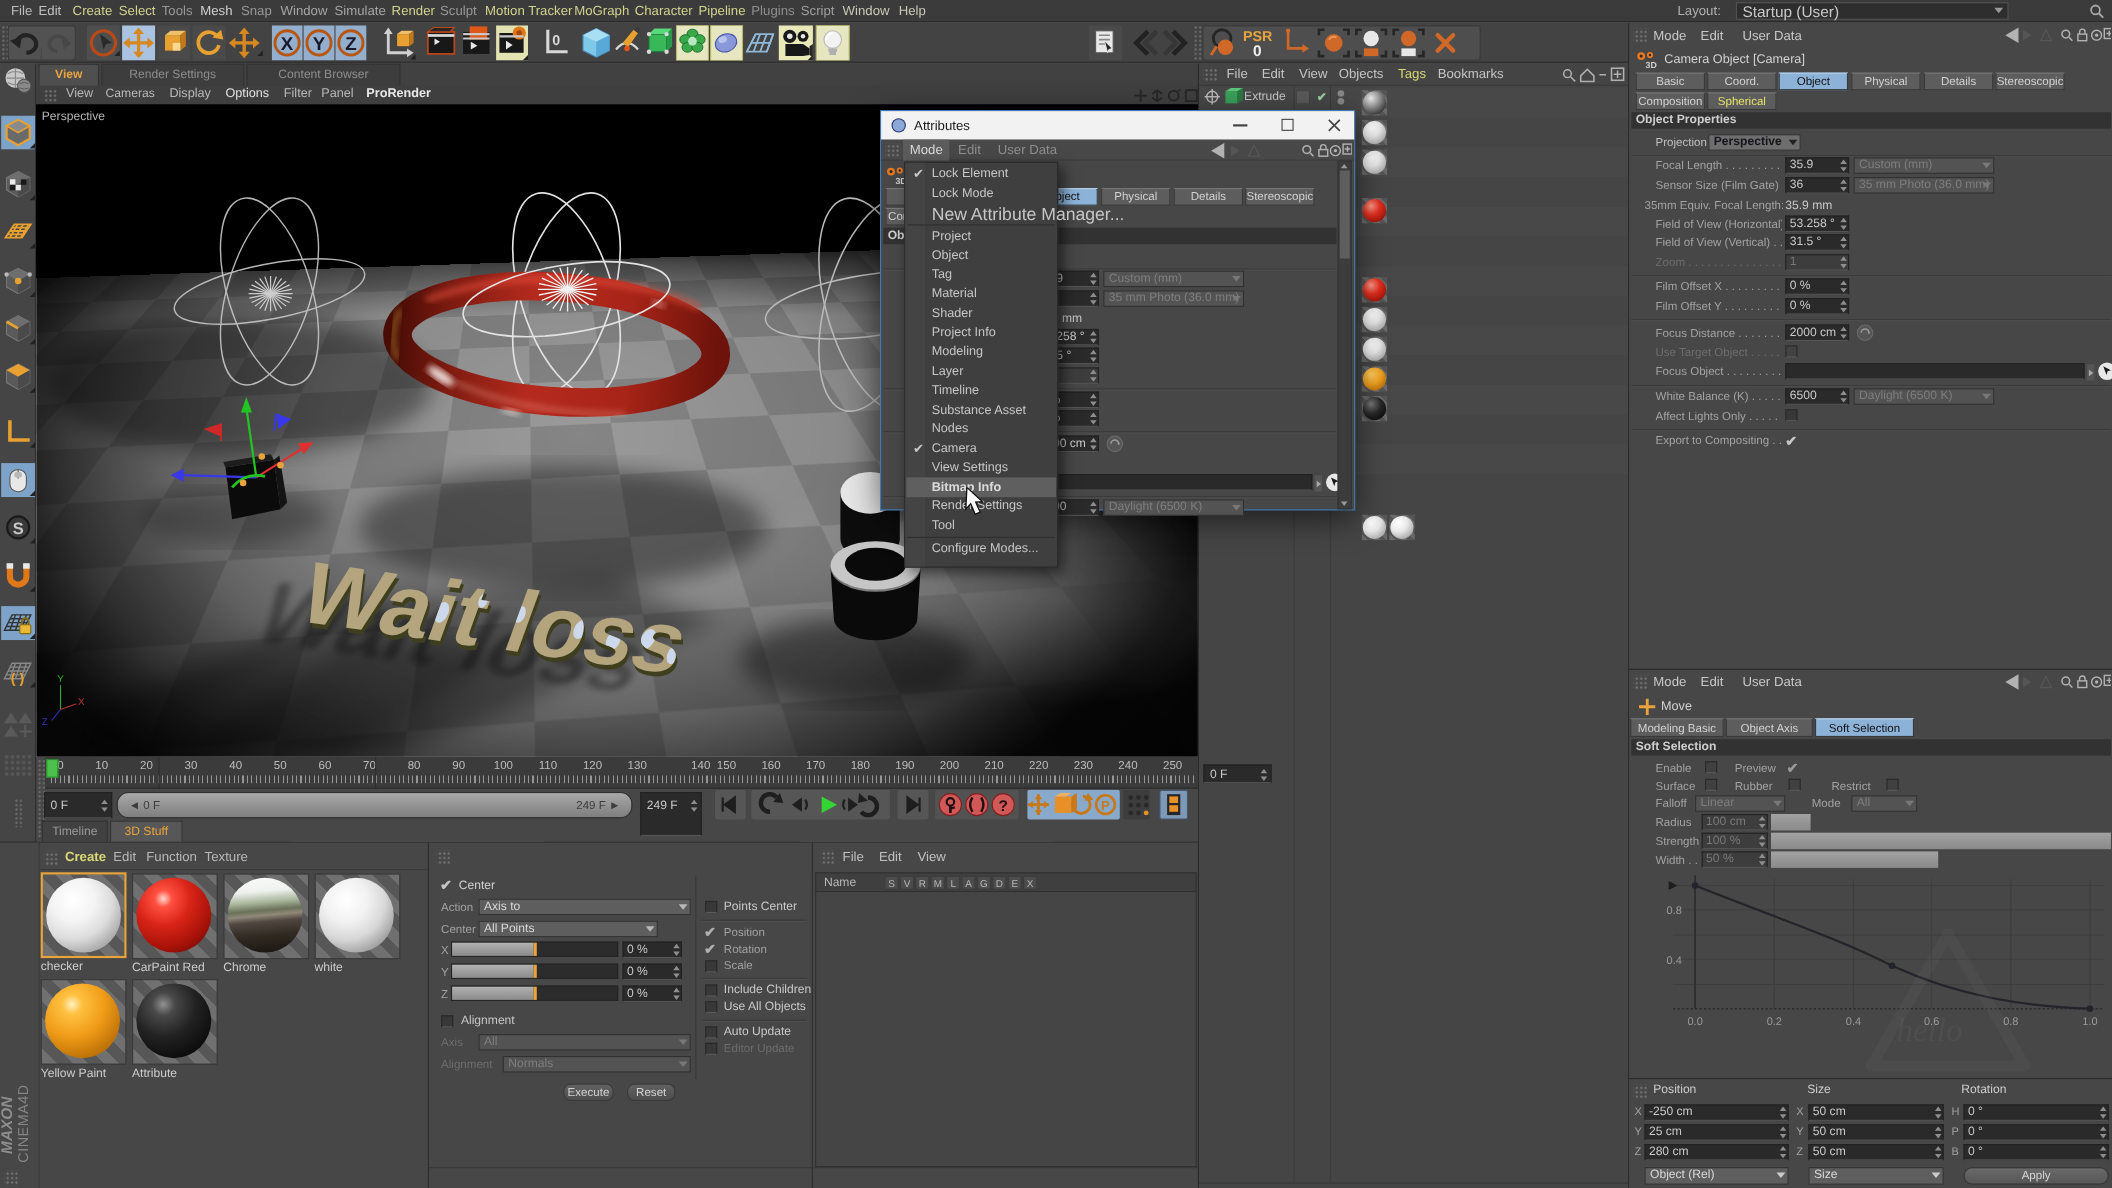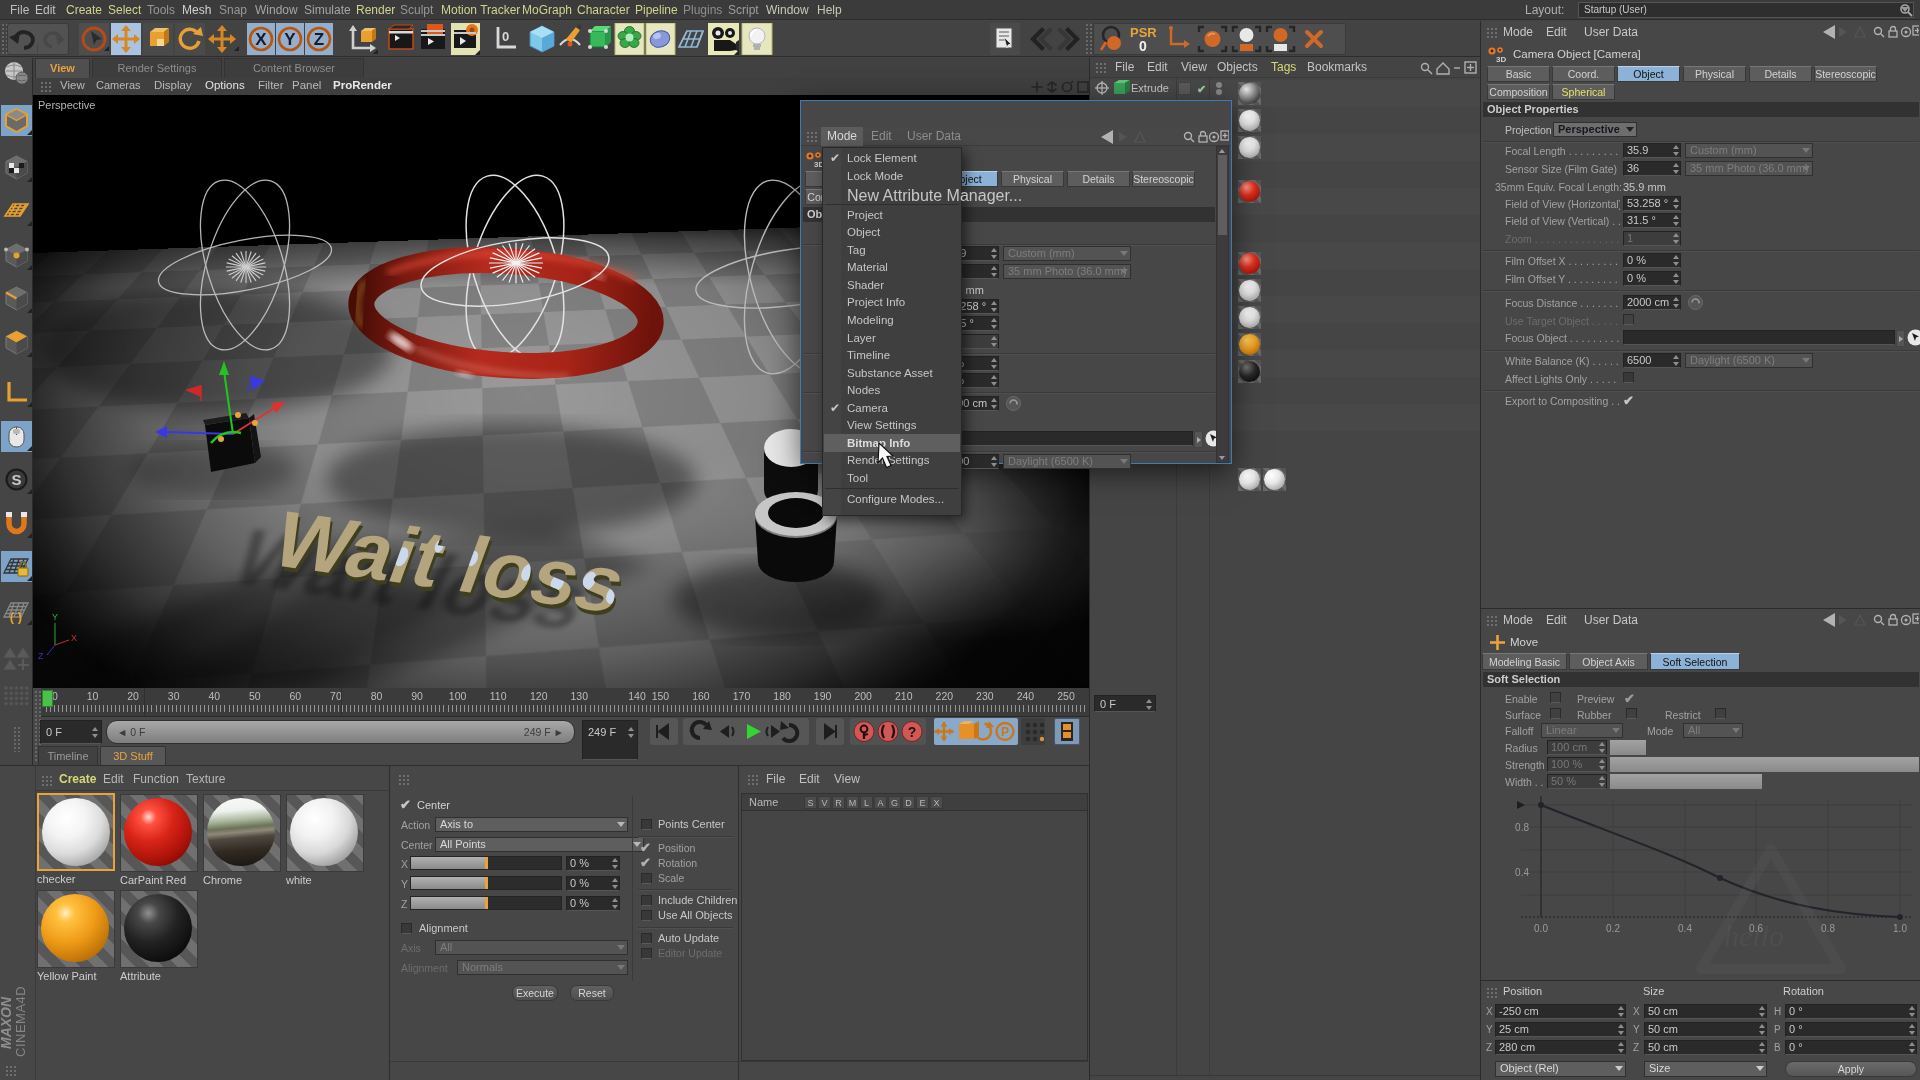--- a/index.html
+++ b/index.html
@@ -45,21 +45,21 @@
 <span class="mitem" style="left:400px;top:3px;color:#979797">Sculpt</span>
 <span class="mitem" style="left:441px;top:3px;color:#d2d28e">Motion Tracker</span>
 <span class="mitem" style="left:522px;top:3px;color:#d2d28e">MoGraph</span>
 <span class="mitem" style="left:577px;top:3px;color:#d2d28e">Character</span>
 <span class="mitem" style="left:635px;top:3px;color:#d2d28e">Pipeline</span>
 <span class="mitem" style="left:683px;top:3px;color:#8e8e8e">Plugins</span>
 <span class="mitem" style="left:728px;top:3px;color:#9e9e9e">Script</span>
 <span class="mitem" style="left:766px;top:3px;color:#c8c8b4">Window</span>
 <span class="mitem" style="left:817px;top:3px;color:#c8c8b4">Help</span>
 <span class="mitem" style="left:1525px;top:3px;color:#b0b0b0">Layout:</span>
-<div class="abs" style="left:1578px;top:2px;width:336px;height:16px;background:#2e2e2e;border:1px solid #555;color:#c8c8c8;font-size:10px;line-height:14px;padding-left:5px">Startup (User)<span style="position:absolute;right:4px;top:4px;width:0;height:0;border-left:4px solid transparent;border-right:4px solid transparent;border-top:5px solid #999"></span></div>
+<div class="abs" style="left:1578px;top:2px;width:248px;height:16px;background:#2e2e2e;border:1px solid #555;color:#c8c8c8;font-size:14px;line-height:14px;padding-left:5px">Startup (User)<span style="position:absolute;right:4px;top:4px;width:0;height:0;border-left:4px solid transparent;border-right:4px solid transparent;border-top:5px solid #999"></span></div>
 <svg class="abs" style="left:1898px;top:2px" width="16" height="16" viewBox="0 0 16 16">
       <circle cx="7" cy="7" r="4" fill="none" stroke="#a8a8a8" stroke-width="1.6"></circle>
       <line x1="10" y1="10" x2="14" y2="14" stroke="#a8a8a8" stroke-width="1.8"></line>
     </svg>
 </div>
 
 <div id="toolbar" class="abs" style="left:0;top:21px;width:1920px;height:36px;background:#434343;border-bottom:1px solid #2c2c2c">
 <div class="vgrip" style="left:1px;top:2px;height:32px"></div>
 <div class="abs" style="left:7px;top:2px;width:62px;height:32px;background:#525252;border:1px solid #3a3a3a;border-radius:3px"></div>
 <svg class="abs" style="left:9px;top:5px" width="28" height="26" viewBox="0 0 28 26">
@@ -739,21 +739,21 @@
 <span style="position:absolute;left:6px;top:13px;font-size:13px;color:#868686;letter-spacing:0.5px">CINEMA4D</span>
 </div>
 </div>
 <div id="centerpanel" class="abs" style="left:389px;top:765px;width:349px;height:315px;background:#474747;border-top:1px solid #2e2e2e;border-left:1px solid #2e2e2e">
 <div class="grip" style="left:7px;top:7px"></div>
 <span class="ck" style="left:10px;top:34px">✔</span>
     <span class="txt" style="left:27px;top:33px;color:#d2d2d2">Center</span>
 <span class="lbl" style="left:11px;top:53px">Action</span>
 <div class="dd" style="left:45px;top:51px;width:193px;height:15px">Axis to<span class="ar"></span></div>
 <span class="lbl" style="left:11px;top:73px">Center</span>
-<div class="dd" style="left:45px;top:71px;width:209px;height:15px">All Points<span class="ar"></span></div>
+<div class="dd" style="left:45px;top:71px;width:163px;height:15px">All Points<span class="ar"></span></div>
 <span class="lbl" style="left:11px;top:92px">X</span>
 <div class="abs" style="left:20px;top:90px;width:152px;height:14px;background:#2c2c2c;border:1px solid #242424">
       <div class="abs" style="left:0;top:0;width:74px;height:12px;background:linear-gradient(#b2b2b2,#8a8a8a)"></div>
       <div class="abs" style="left:74px;top:0;width:3px;height:12px;background:#e8a33d"></div>
     </div>
 <div class="val" style="left:176px;top:90px;width:54px;height:15px">0 %<div class="spin" style="right:0;top:0"></div></div>
 <span class="lbl" style="left:11px;top:112px">Y</span>
 <div class="abs" style="left:20px;top:110px;width:152px;height:14px;background:#2c2c2c;border:1px solid #242424">
       <div class="abs" style="left:0;top:0;width:74px;height:12px;background:linear-gradient(#b2b2b2,#8a8a8a)"></div>
       <div class="abs" style="left:74px;top:0;width:3px;height:12px;background:#e8a33d"></div>
@@ -1114,20 +1114,32 @@
 <span class="lbl" style="left:152px;top:61px;font-size:10px">Z</span>
     <div class="val" style="left:163px;top:59px;width:123px;height:15px">50 cm<div class="spin" style="right:0;top:0"></div></div>
 <span class="lbl" style="left:293px;top:61px;font-size:10px">B</span>
     <div class="val" style="left:304px;top:59px;width:132px;height:15px">0 °<div class="spin" style="right:0;top:0"></div></div>
 <div class="dd" style="left:14px;top:80px;width:131px;height:16px;background:#5e5e5e;color:#d8d8d8">Object (Rel)<span class="ar" style="border-top-color:#ccc"></span></div>
 <div class="dd" style="left:163px;top:80px;width:123px;height:16px;background:#5e5e5e;color:#d8d8d8">Size<span class="ar" style="border-top-color:#ccc"></span></div>
 <div class="btn" style="left:304px;top:80px;width:132px;height:16px;line-height:15px;border-radius:8px;background:linear-gradient(#6a6a6a,#565656)">Apply</div>
 </div>
 
 <div id="floatwin" class="abs" style="left:800px;top:100px;width:432px;height:364px;background:#474747;border:1px solid #3e7ab8;box-shadow:0 8px 28px rgba(0,0,0,0.6)">
+<div class="abs" style="left:0;top:0;width:430px;height:26px;background:#f2f2f2">
+<svg class="abs" style="left:9px;top:6px" width="14" height="14" viewBox="0 0 14 14">
+        <circle cx="7" cy="7" r="6.5" fill="#2a3c6e"></circle>
+        <path d="M7 1.5a5.5 5.5 0 0 1 0 11 3.5 3.5 0 0 1 0-11z" fill="#8aa8d8"></path>
+      </svg>
+<span style="position:absolute;left:30px;top:6px;font-size:12px;color:#1a1a1a">Attributes</span>
+<div class="abs" style="left:320px;top:12px;width:13px;height:2px;background:#444"></div>
+<div class="abs" style="left:364px;top:7px;width:11px;height:11px;border:1.5px solid #444"></div>
+<svg class="abs" style="left:406px;top:7px" width="12" height="12" viewBox="0 0 12 12">
+        <path d="M1 1l10 10M11 1l-10 10" stroke="#444" stroke-width="1.5"></path>
+      </svg>
+</div>
 <div class="abs" style="left:0;top:26px;width:430px;height:19px;background:#484848;border-bottom:1px solid #3c3c3c">
 <div class="grip" style="left:4px;top:3px"></div>
 <div class="abs" style="left:20px;top:0;width:42px;height:19px;background:#5c5c5c"></div>
 <span class="mitem" style="left:26px;top:2px;color:#d8d8d8">Mode</span>
 <span class="mitem" style="left:70px;top:2px;color:#8e8e8e">Edit</span>
 <span class="mitem" style="left:106px;top:2px;color:#8e8e8e">User Data</span>
 <svg class="abs" style="left:298px;top:2px" width="130" height="16" viewBox="0 0 130 16">
         <polygon points="14,1 2,8 14,15" fill="#b2b2b2"></polygon>
         <polygon points="20,3 28,8 20,13" fill="#555"></polygon>
         <polygon points="36,13 41,3 46,13" fill="none" stroke="#555" stroke-width="1.2"></polygon>

